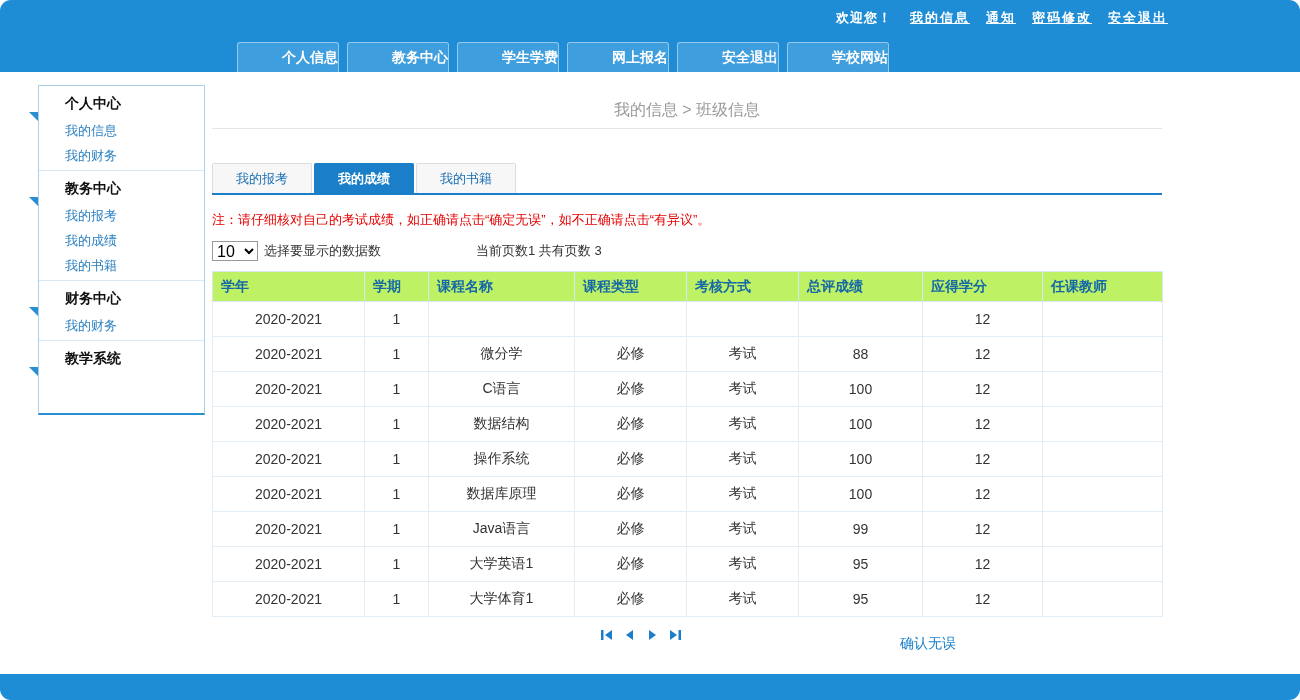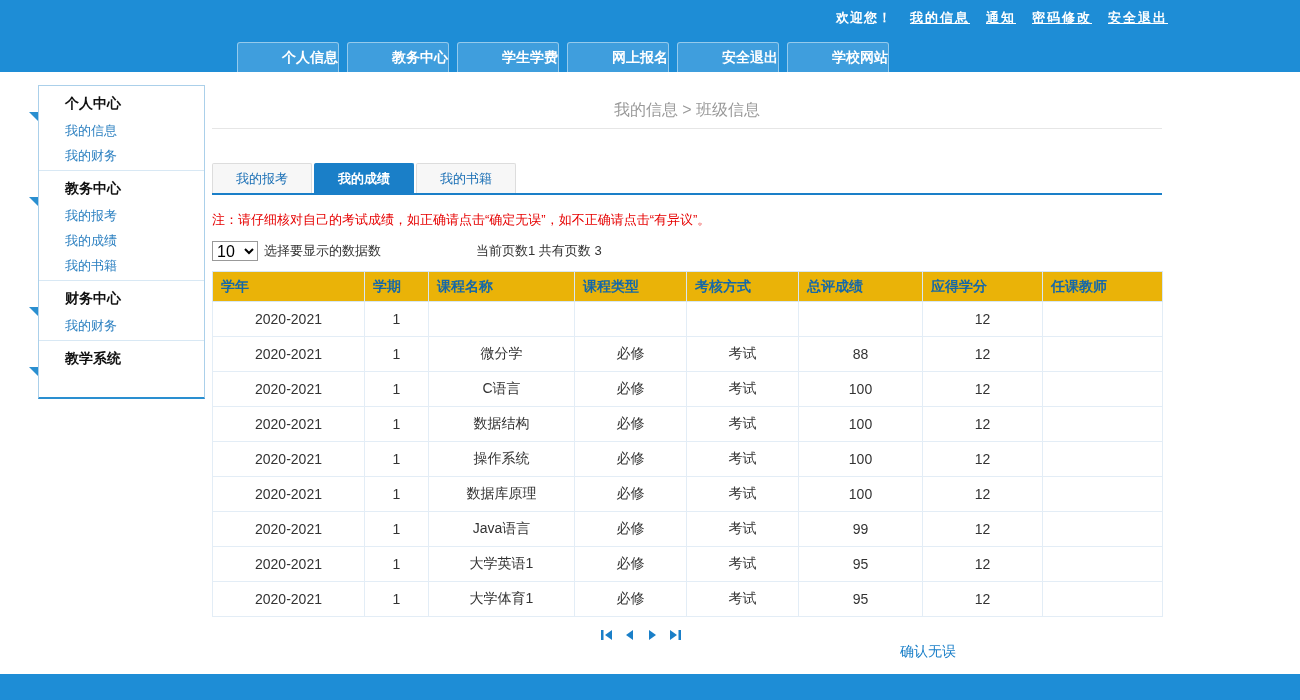--- a/index.html
+++ b/index.html
@@ -1,34 +1,34 @@
 <!DOCTYPE html>
 <html><head>
 <meta charset="utf-8">
 <style>
   *{margin:0;padding:0;box-sizing:border-box;}
   html,body{width:1300px;height:700px;}
   body{font-family:"Liberation Sans","DejaVu Sans",sans-serif;background:#fff;}
-  .page{position:relative;width:1300px;height:700px;overflow:hidden;background:#fff;}
+  .page{position:relative;width:1300px;height:700px;overflow:hidden;background:#fff;border-radius:11px;}
 
   
   .topbar{position:absolute;top:0;left:0;width:100%;height:36px;background:#1e8dd6;}
   .topbar-right{position:absolute;right:132px;top:0;height:36px;display:flex;align-items:center;gap:18px;color:#fff;font-size:13px;}
   .welcome{font-weight:bold;letter-spacing:1px;}
   .topbar-links{display:flex;gap:16px;}
   .topbar-link{color:#fff;text-decoration:underline;cursor:pointer;font-weight:bold;letter-spacing:2px;}
 
   .navbar{position:absolute;top:36px;left:0;width:100%;height:36px;background:#1e8dd6;}
   .nav-tabs{position:absolute;left:237px;bottom:0;display:flex;gap:8px;}
   .nav-tab{width:102px;height:30px;line-height:29px;text-align:right;color:#fff;font-size:14px;font-weight:bold;
            background:#3f9edd;border:1px solid rgba(255,255,255,.45);border-bottom:none;border-radius:3px 3px 0 0;cursor:pointer;}
 
   
   .sidebar{position:absolute;left:38px;top:85px;width:167px;border:1px solid #abd0ea;border-bottom:2px solid #2a8fd0;
-           padding-bottom:22px;background:#fff;}
+           padding-bottom:38px;background:#fff;}
   .side-section{position:relative;border-bottom:1px solid #d8e8f4;padding:2px 0;}
   .side-section:last-child{border-bottom:none;}
   .side-marker{position:absolute;left:-10px;top:26px;width:0;height:0;border-top:9px solid #2a8fd0;border-left:9px solid transparent;}
   .side-header{height:30px;line-height:30px;padding-left:26px;font-size:14px;font-weight:bold;color:#111;}
   .side-item{height:25px;line-height:25px;padding-left:26px;font-size:13px;color:#2a7fc0;cursor:pointer;}
 
   
   .main{position:absolute;left:212px;top:100px;width:950px;}
   .breadcrumb{font-size:16px;color:#999;height:18px;text-align:center;}
   .bc-line{border-top:1px solid #e6e6e6;margin-top:10px;}
@@ -38,28 +38,28 @@
   .ctab.active{background:#1a7fc8;color:#fff;font-weight:bold;border-color:#1a7fc8;}
   .tabs-underline{height:2px;background:#1a7fc8;}
   .notice{margin-top:16px;font-size:13px;color:#e60000;}
   .controls{margin-top:12px;display:flex;align-items:center;font-size:13px;color:#333;}
   .controls select{width:46px;height:20px;font-size:16px;margin-right:6px;border:1px solid #999;background:#fff;}
   .page-info{margin-left:95px;}
 
   table{margin-top:10px;width:950px;border-collapse:collapse;table-layout:fixed;}
   col.c0{width:152px;} col.c1{width:64px;} col.c2{width:146px;} col.c3{width:112px;}
   col.c4{width:112px;} col.c5{width:124px;} col.c6{width:120px;} col.c7{width:120px;}
-  th{background:#eab308;color:#1568a8;font-size:14px;font-weight:bold;text-align:left;padding-left:8px;height:30px;border:1px solid #d7e7f4;}
+  th{background:#bef264;color:#1568a8;font-size:14px;font-weight:bold;text-align:left;padding-left:8px;height:30px;border:1px solid #d7e7f4;}
   td{height:35px;text-align:center;font-size:14px;color:#333;border:1px solid #e3edf6;background:#fff;}
 
   .table-footer{position:relative;height:28px;margin-top:8px;}
   .pager{position:absolute;left:388px;top:4px;display:flex;gap:10px;align-items:center;}
   .pg{cursor:pointer;display:inline-flex;}
   .pg svg{display:block;}
-  .confirm{position:absolute;left:688px;top:18px;font-size:14px;color:#1a7fc8;cursor:pointer;text-decoration:none;}
+  .confirm{position:absolute;left:688px;top:10px;font-size:14px;color:#1a7fc8;cursor:pointer;text-decoration:none;}
 
   .footer{position:absolute;left:0;bottom:0;width:100%;height:26px;background:#1e8dd6;}
 </style>
 </head>
 <body>
 
 <div class="page">
 
   <div class="topbar">
     <div class="topbar-right">

